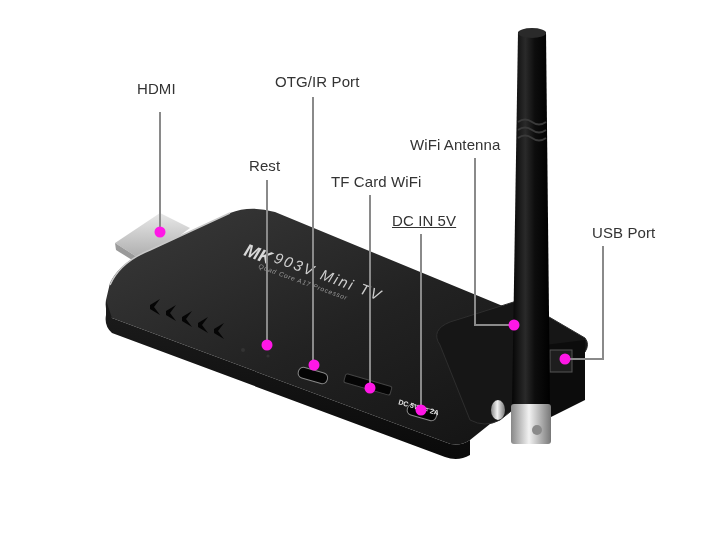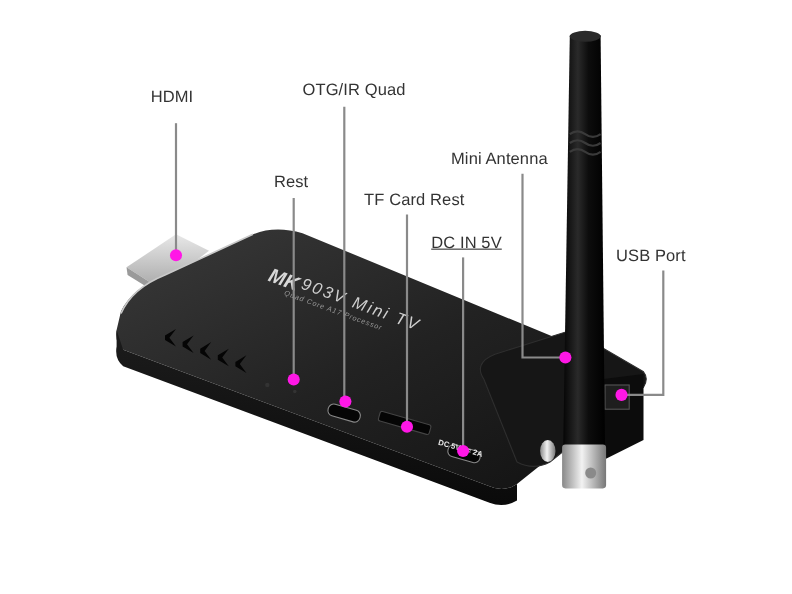--- a/index.html
+++ b/index.html
@@ -103,19 +103,19 @@
       <circle cx="314" cy="365" r="5.5"></circle>
       <circle cx="267" cy="345" r="5.5"></circle>
       <circle cx="370" cy="388" r="5.5"></circle>
       <circle cx="421" cy="410" r="5.5"></circle>
       <circle cx="514" cy="325" r="5.5"></circle>
       <circle cx="565" cy="359" r="5.5"></circle>
     </g>
   </svg>
 
   <div class="label" style="left:137px;top:80px;">HDMI</div>
-  <div class="label" style="left:275px;top:73px;">OTG/IR Quad</div>
+  <div class="label" style="left:275px;top:73px;">OTG/IR Port</div>
   <div class="label" style="left:249px;top:157px;">Rest</div>
-  <div class="label" style="left:331px;top:173px;">TF Card Rest</div>
+  <div class="label" style="left:331px;top:173px;">TF Card WiFi</div>
   <div class="label" style="left:392px;top:212px;text-decoration:underline;">DC IN 5V</div>
-  <div class="label" style="left:410px;top:136px;">Mini Antenna</div>
-  <div class="label" style="left:560px;top:224px;">USB Port</div>
+  <div class="label" style="left:410px;top:136px;">WiFi Antenna</div>
+  <div class="label" style="left:592px;top:224px;">USB Port</div>
 </div>
 
 </body></html>

